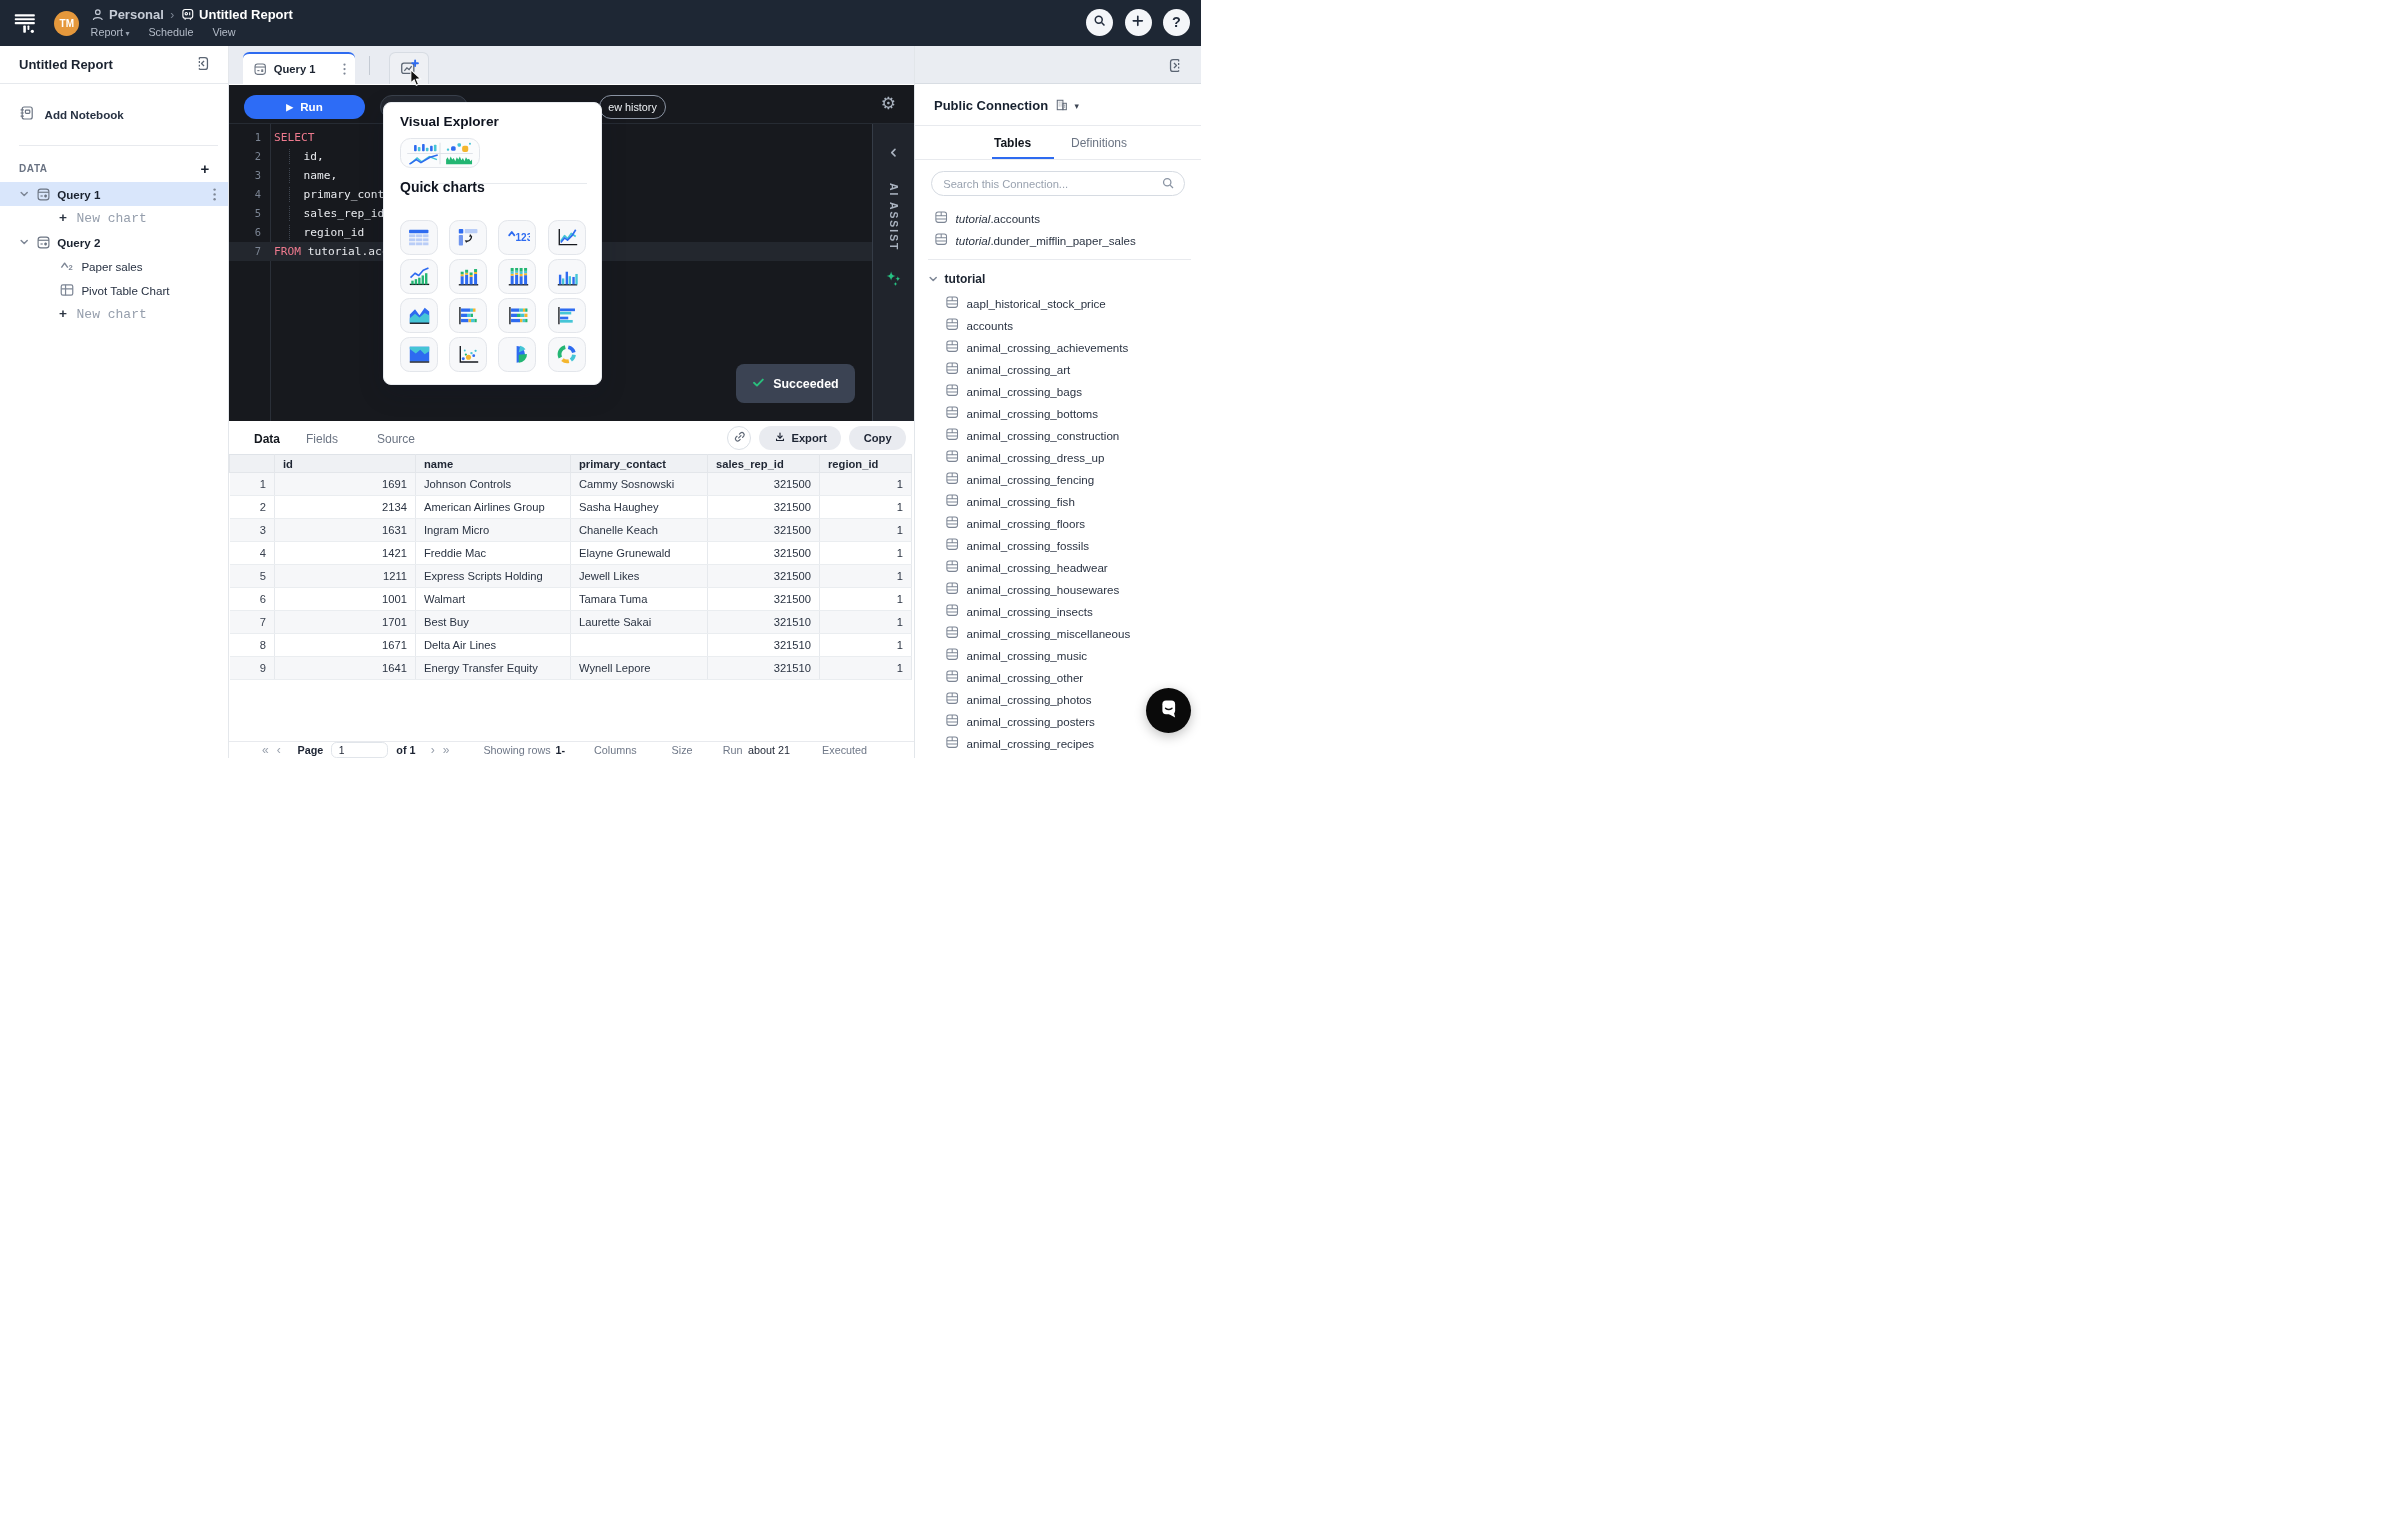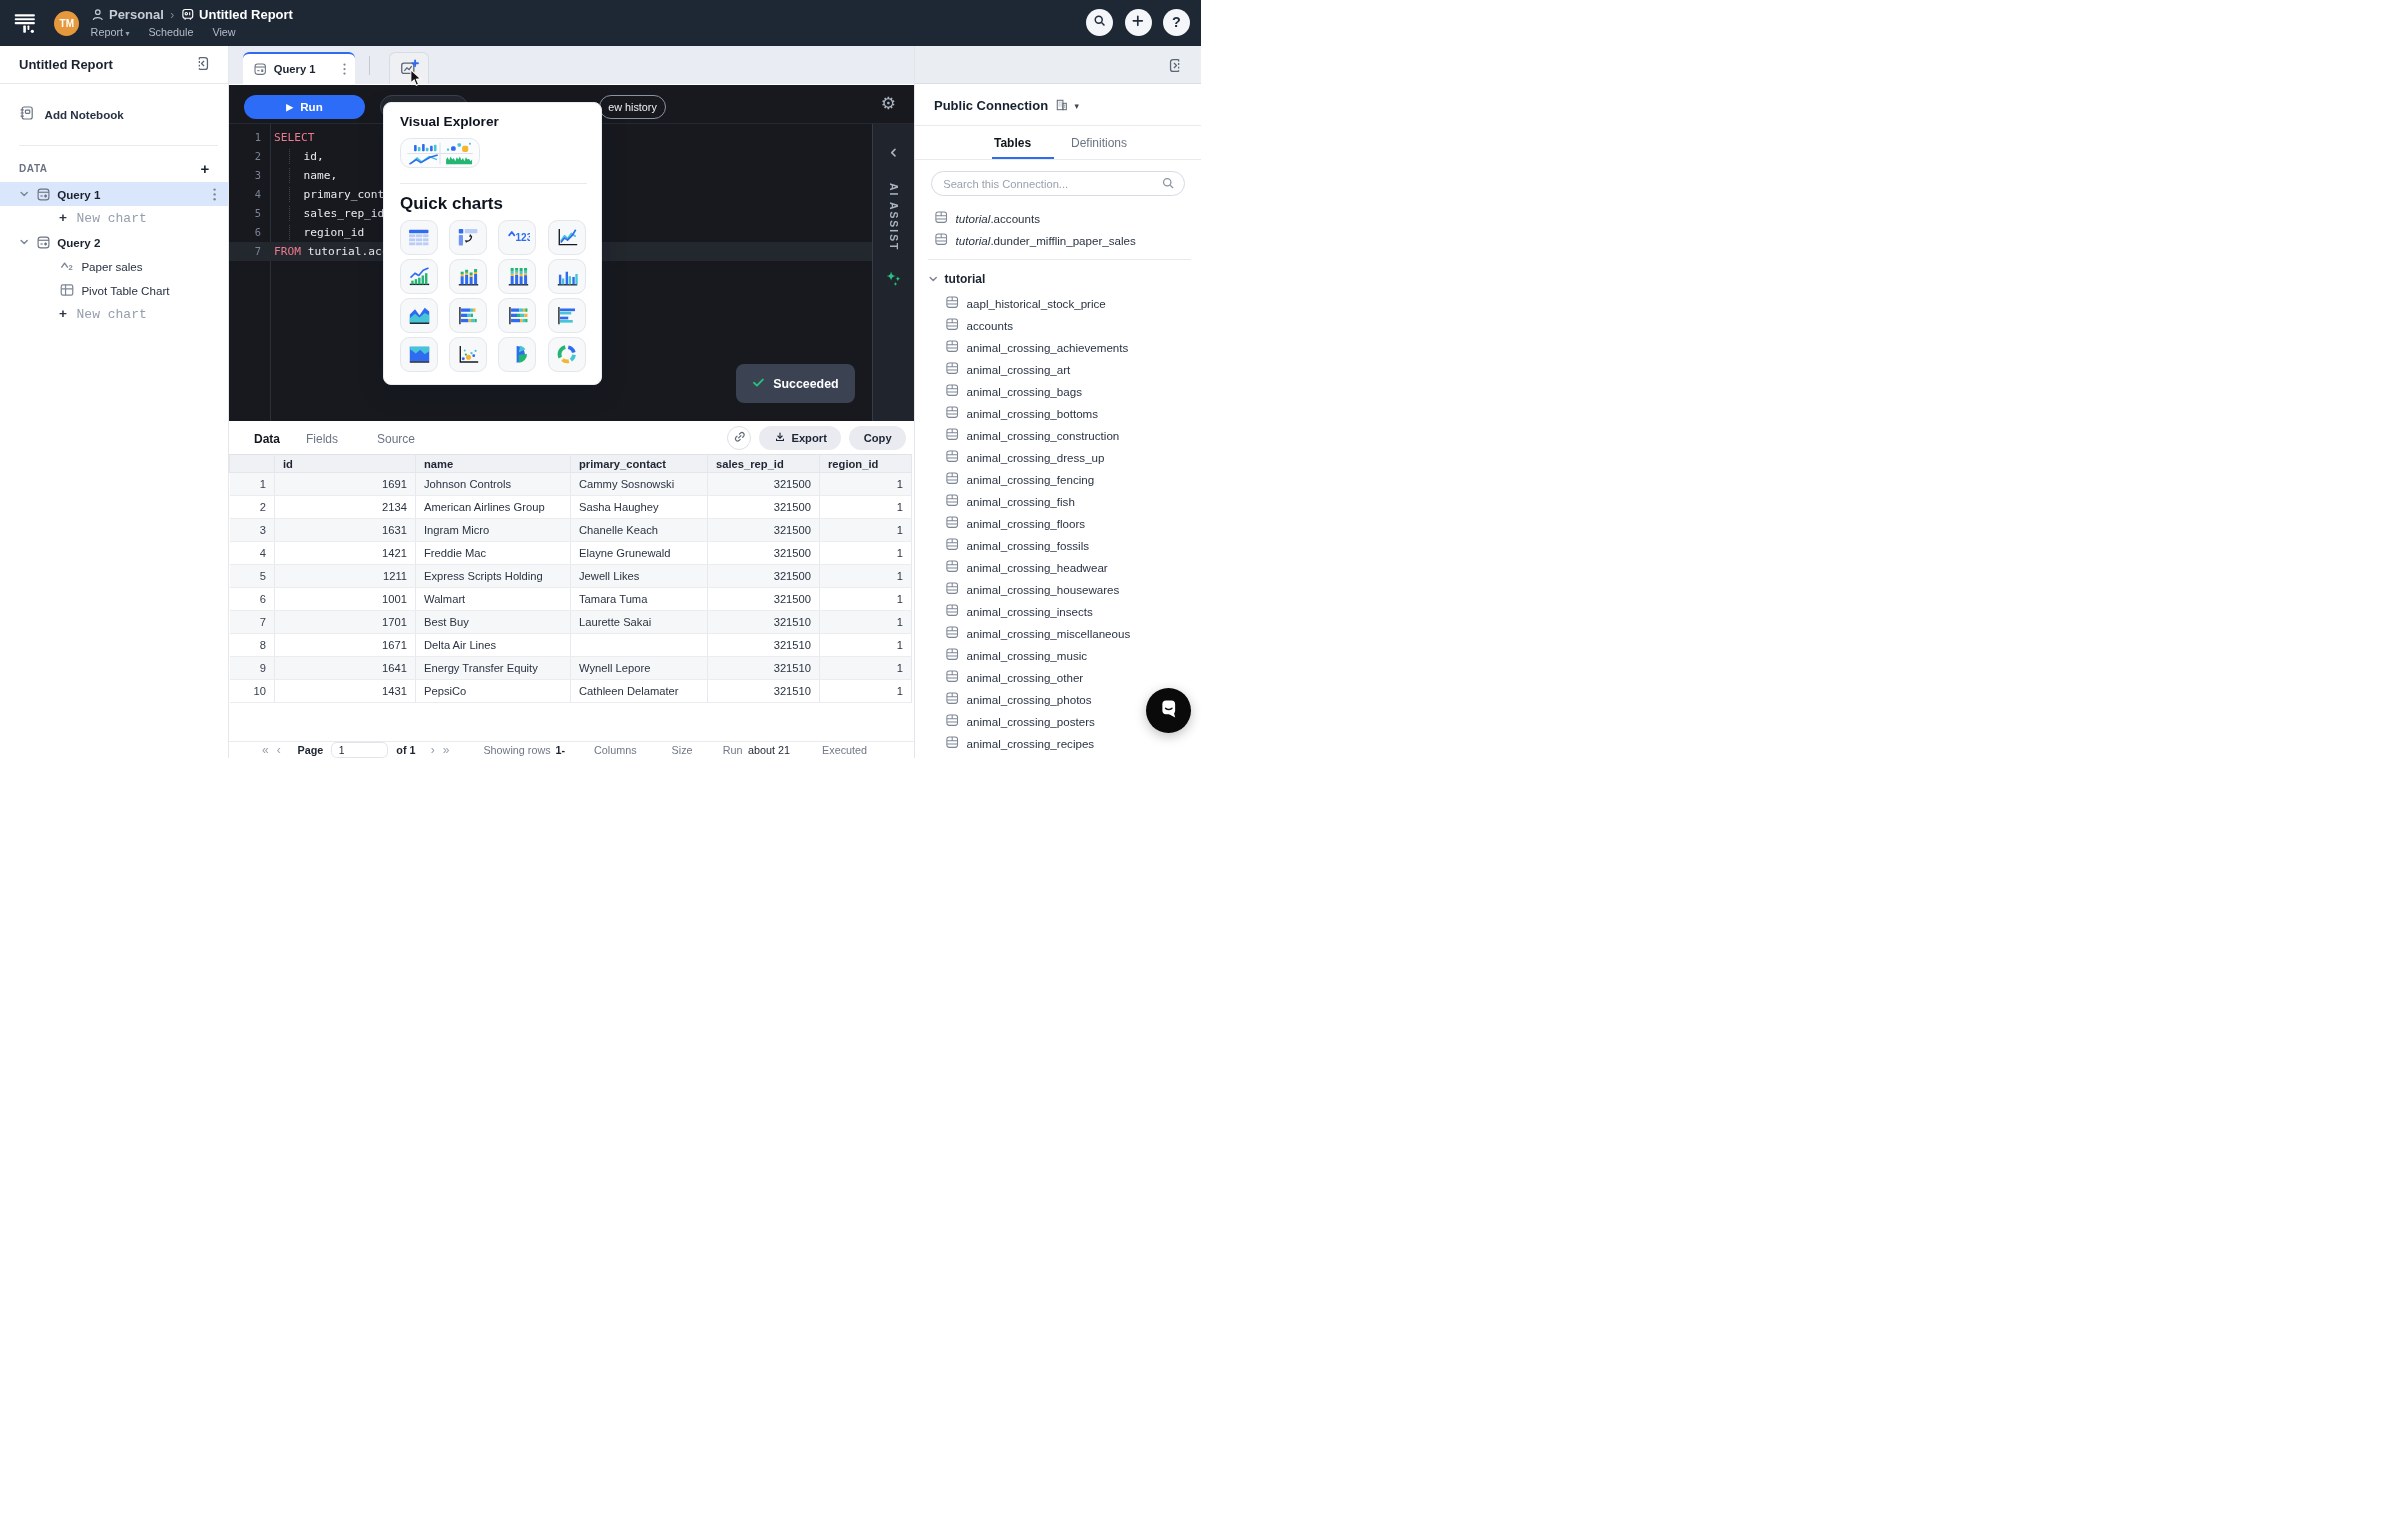--- a/index.html
+++ b/index.html
@@ -158,21 +158,21 @@
   .rs-schema-label{font-size:12px;font-weight:bold;color:#1b2330;}
 
   
   .popover{position:absolute;left:383px;top:102px;width:219px;height:283px;background:#fff;border-radius:8px;
            border:0.8px solid #e8ebef;box-shadow:0 8px 24px rgba(15,23,42,.22);z-index:60;}
   .po-title{position:absolute;left:16px;top:11.2px;font-size:13.6px;font-weight:bold;color:#0f1420;}
   .ve-tile{position:absolute;left:16px;top:35px;width:80px;height:30px;background:#fbfcfd;border:0.8px solid #e3e6eb;
            border-radius:10.4px;cursor:pointer;padding:0;}
   .ve-tile svg{width:78px;height:29px;display:block;}
   .po-hr{position:absolute;left:16px;top:80px;width:187px;border:0;border-top:0.8px solid #e7eaee;margin:0;}
-  .po-qc-label{position:absolute;left:16px;top:91px;font-size:17px;font-weight:bold;color:#0f1420;}
+  .po-qc-label{position:absolute;left:16px;top:76px;font-size:14px;font-weight:bold;color:#0f1420;}
   .qc-grid{position:absolute;left:16px;top:117px;width:187px;display:grid;grid-template-columns:repeat(4,38px);
            grid-auto-rows:35px;column-gap:11.2px;row-gap:4px;}
   .qc-tile{background:#f7f8fa;border:0.8px solid #e3e6eb;border-radius:9.6px;display:flex;align-items:center;justify-content:center;
            cursor:pointer;padding:12px;}
   .qc-tile svg{width:25.5px;height:22.4px;display:block;}
 
   .cursor{position:absolute;left:410px;top:69px;width:12px;height:17.6px;z-index:100;pointer-events:none;}
   .intercom{position:absolute;left:1146px;top:688px;width:45px;height:45px;border-radius:50%;background:#0a0a0a;border:0;
             cursor:pointer;box-shadow:0 3.2px 11.2px rgba(0,0,0,.25);display:flex;align-items:center;justify-content:center;}
   .intercom svg{width:25.5px;height:25.5px;}
@@ -510,28 +510,20 @@
               <td class="num">1</td>
             </tr>
             <tr>
               <td class="rn">9</td>
               <td class="num">1641</td>
               <td>Energy Transfer Equity</td>
               <td>Wynell Lepore</td>
               <td class="num">321510</td>
               <td class="num">1</td>
             </tr>
-            <tr>
-              <td class="rn">10</td>
-              <td class="num">1431</td>
-              <td>PepsiCo</td>
-              <td>Cathleen Delamater</td>
-              <td class="num">321510</td>
-              <td class="num">1</td>
-            </tr>
           </tbody>
         </table>
       </div>
     <div class="res-footer">
       <button class="pg-arrow">«</button>
       <button class="pg-arrow">‹</button>
       <span class="f-dark" style="margin-left:12.8px">Page</span>
       <input class="page-input" style="margin-left: 8px;" value="1">
       <span class="f-dark" style="margin-left:8px">of 1</span>
       <button class="pg-arrow" style="margin-left:11.2px">›</button>

